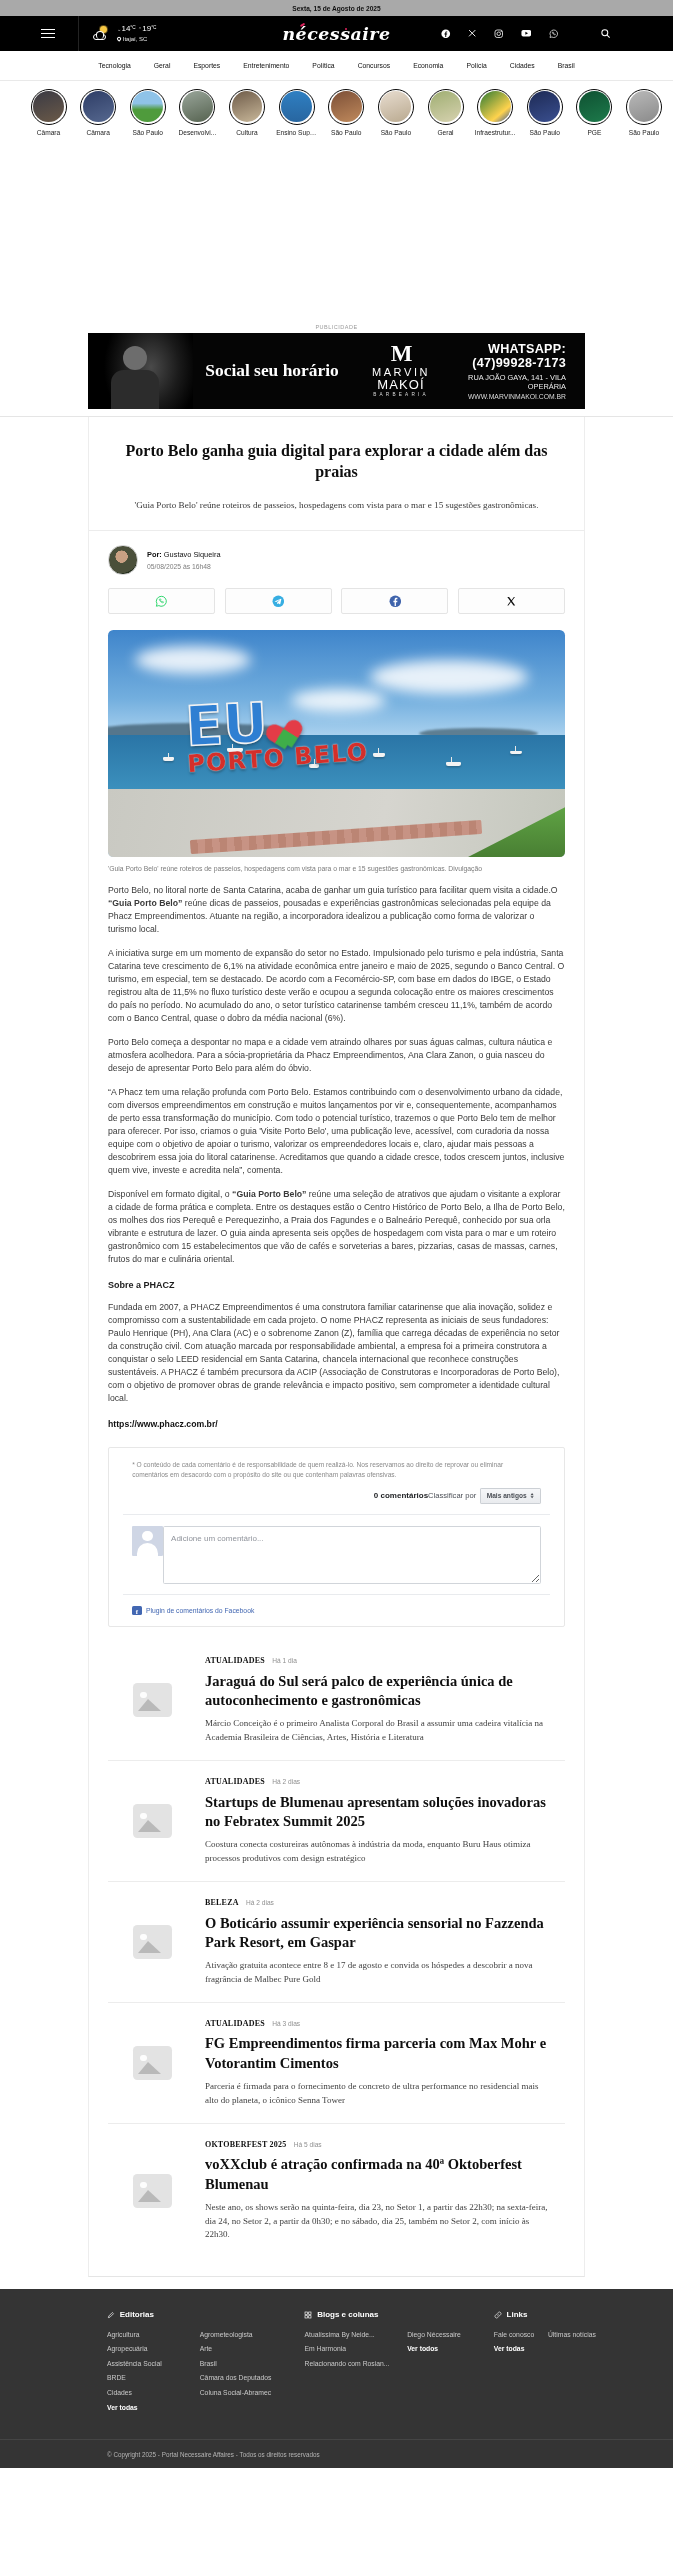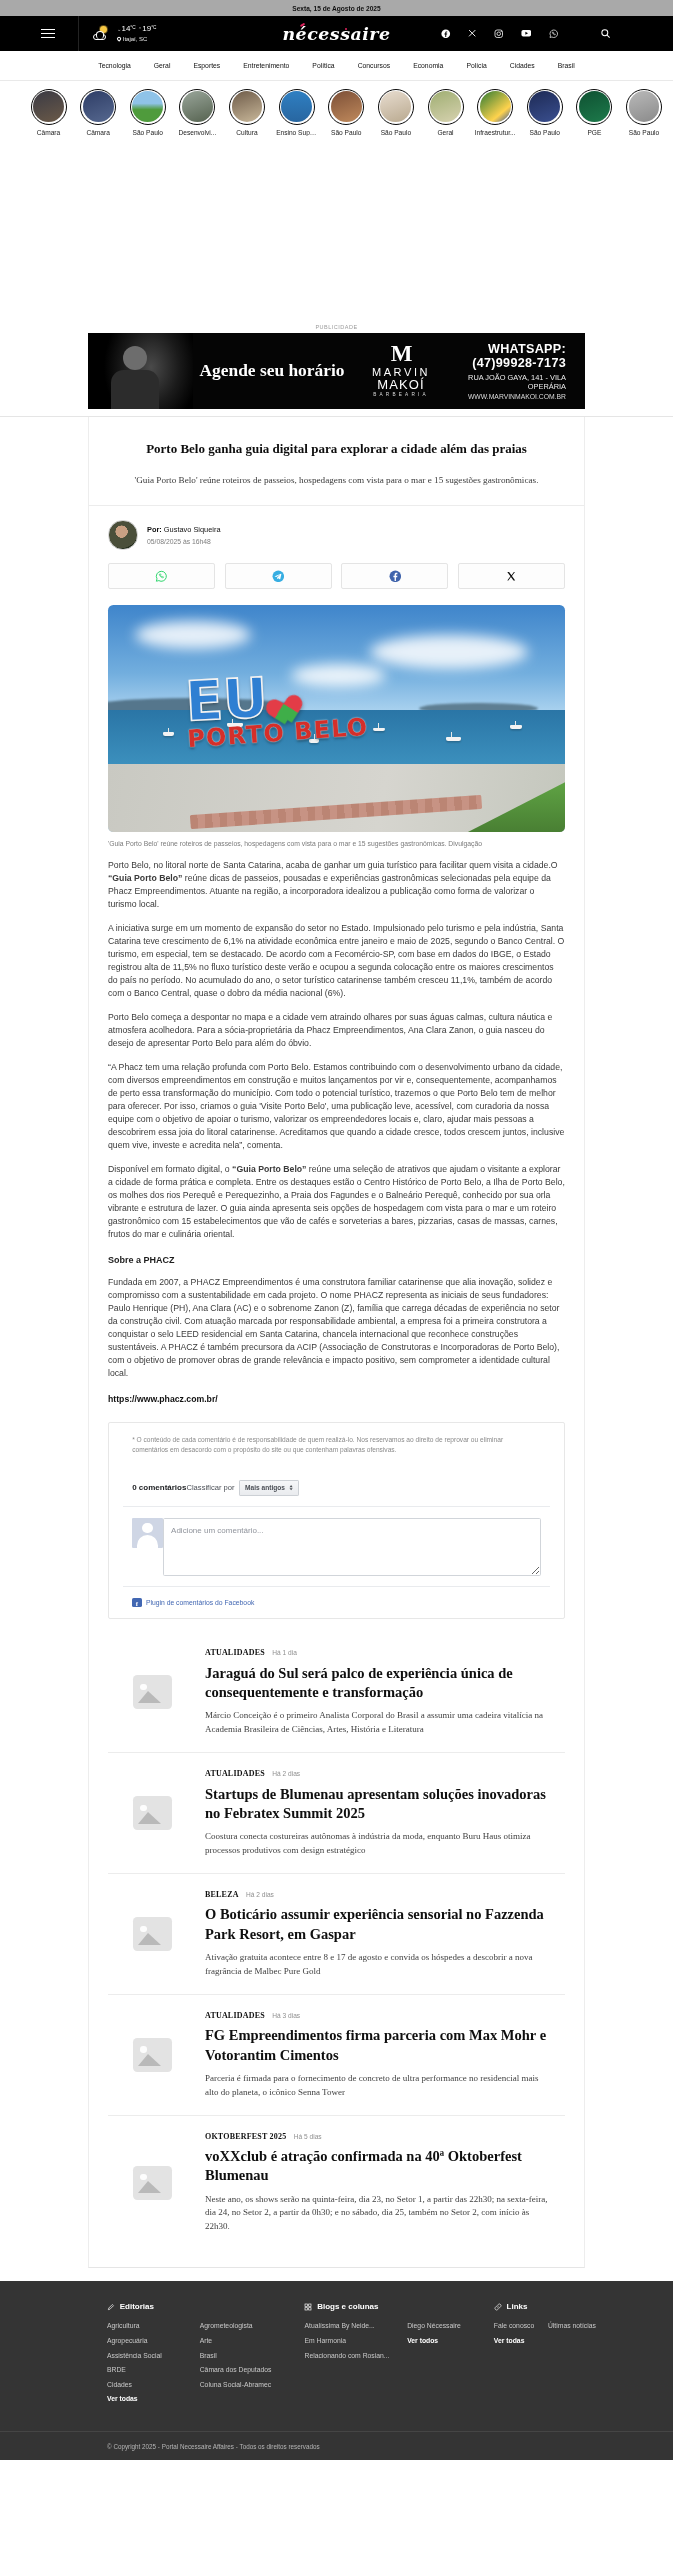--- a/index.html
+++ b/index.html
@@ -75,21 +75,21 @@
   .ad-logo .l3 { font-size:4.7px; letter-spacing:3.2px; margin-top:1.6px; color:#ddd; }
   .ad-contact { flex:1; text-align:right; padding-right:19px; color:#fff; }
   .ad-contact .big { font-size:12.6px; letter-spacing:0.3px; font-weight:bold; }
   .ad-contact .mid { font-size:7.4px; margin-top:3.2px; color:#eee; }
   .ad-contact .small { font-size:6.8px; margin-top:2.1px; color:#ddd; }
 
   .full-hairline { border-top:0.5px solid #e5e5e5; }
 
   
   .card { width:497px; margin:0 auto; background:#fff; border-left:0.5px solid #ededed; border-right:0.5px solid #ededed; border-bottom:0.5px solid #e5e5e5; padding:23px 19px 18px; }
-  h1.title { font-family:"Liberation Serif", serif; font-size:13px; line-height:1.32; text-align:center; color:#0e0e0e; padding:0 16px; }
+  h1.title { font-family:"Liberation Serif", serif; font-size:16px; line-height:1.32; text-align:center; color:#0e0e0e; padding:0 16px; }
   .subtitle { font-family:"Liberation Serif", serif; font-size:9.2px; color:#3a3a3a; text-align:center; margin-top:18px; }
   .title-divider { border-top:0.5px solid #ececec; margin:20px -19px 0; }
   .byline { display:flex; align-items:center; gap:9.5px; margin-top:13.7px; }
   .avatar { width:29.5px; height:29.5px; border-radius:50%; border:1.1px solid #cfcfcf; background:radial-gradient(circle at 45% 38%, #c9a083 0 26%, #4a4f3a 27% 70%, #26301f 71%); }
   .byline .who { font-size:7.4px; color:#111; }
   .byline .when { font-size:6.8px; color:#7d7d7d; margin-top:4.2px; }
   .share-row { display:flex; gap:9.5px; margin-top:13.7px; }
   .share-btn { flex:1; height:26px; border:0.5px solid #e4e4e4; border-radius:2.1px; background:#fdfdfd; display:flex; align-items:center; justify-content:center; cursor:pointer; }
 
   
@@ -122,21 +122,21 @@
 
   
   .body-text { margin-top:12.6px; }
   .body-text p { font-size:8.7px; line-height:13px; color:#3a3a3a; margin-top:11px; }
   .body-text h3 { font-size:9px; color:#1d1d1d; margin-top:14px; }
   .body-link { display:block; font-size:8.7px; font-weight:bold; color:#111; margin-top:14px; text-decoration:none; }
 
   
   .comments-box { border:0.5px solid #e7e7e7; border-radius:2.1px; margin-top:18px; padding:11.6px 13.7px 10.5px; }
   .disclaimer { font-size:6.6px; line-height:1.55; color:#8a8a8a; padding:0 9.5px; }
-  .fb-header { display:flex; justify-content:flex-start; align-items:center; margin-top:25px; padding:0 9.5px; }
+  .fb-header { display:flex; justify-content:flex-end; align-items:center; margin-top:8px; padding:0 9.5px; }
   .fb-count { font-size:8px; font-weight:bold; color:#1c1e21; }
   .fb-sort { display:flex; align-items:center; gap:4.2px; font-size:7.6px; color:#4b4f56; }
   .sort-btn { display:flex; align-items:center; gap:3.7px; border:0.5px solid #ccd0d5; border-radius:1.1px; background:linear-gradient(#f6f7f9,#e9ebee);
               padding:3.2px 5.3px; font-size:6.6px; font-weight:bold; color:#4b4f56; cursor:pointer; }
   .comments-box hr { border:none; border-top:0.5px solid #e9ebee; margin:10.5px 0; }
   .comment-input { display:flex; gap:0; padding:0 9.5px; }
   .fb-avatar { width:30.5px; height:30.5px; background:#cfd6e5; border-radius:1.1px; position:relative; overflow:hidden; flex:0 0 auto; }
   .fb-avatar:before { content:""; position:absolute; left:10px; top:5.3px; width:10.5px; height:10.5px; border-radius:50%; background:#fff; }
   .fb-avatar:after { content:""; position:absolute; left:4.7px; top:17px; width:21px; height:16px; border-radius:10.5px 10.5px 0 0; background:#fff; }
   .comment-input textarea { flex:1; height:58px; border:0.5px solid #d1d5da; border-radius:1.6px; padding:7.4px; font-size:8px;
@@ -356,21 +356,21 @@
       <div class="slabel">São Paulo</div>
     </div>
   
 </div>
 
 <div class="spacer-top"></div>
 
 <div class="pub-label">PUBLICIDADE</div>
 <div class="ad-banner">
   <div class="ad-photo"></div>
-  <div class="ad-headline">Agende seu horário</div>
+  <div class="ad-headline">Social seu horário</div>
   <div class="ad-logo">
     <div class="m">M</div>
     <div class="l1">MARVIN</div>
     <div class="l2">MAKOÍ</div>
     <div class="l3">BARBEARIA</div>
   </div>
   <div class="ad-contact">
     <div class="big">WHATSAPP: (47)99928-7173</div>
     <div class="mid">RUA JOÃO GAYA, 141 - VILA OPERÁRIA</div>
     <div class="small">WWW.MARVINMAKOI.COM.BR</div>
@@ -483,21 +483,21 @@
 
   <div class="related">
 
       <div class="rel-row">
         <div class="rel-thumb"></div>
         <div class="rel-content">
           <div class="rel-meta">
             <span class="rel-cat">ATUALIDADES</span>
             <span class="rel-time">Há 1 dia</span>
           </div>
-          <div class="rel-title">Jaraguá do Sul será palco de experiência única de consequentemente e transformação</div>
+          <div class="rel-title">Jaraguá do Sul será palco de experiência única de autoconhecimento e gastronômicas</div>
           <div class="rel-desc">Márcio Conceição é o primeiro Analista Corporal do Brasil a assumir uma cadeira vitalícia na Academia Brasileira de Ciências, Artes, História e Literatura</div>
         </div>
       </div>
 
       <div class="rel-row">
         <div class="rel-thumb"></div>
         <div class="rel-content">
           <div class="rel-meta">
             <span class="rel-cat">ATUALIDADES</span>
             <span class="rel-time">Há 2 dias</span>

